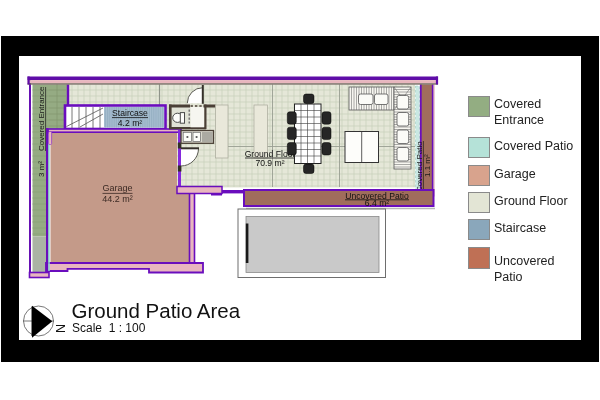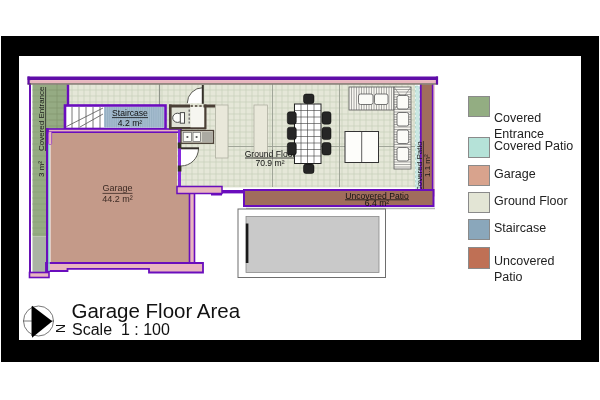--- a/index.html
+++ b/index.html
@@ -257,21 +257,21 @@
 
     <rect x="246" y="216.5" width="133" height="56" fill="#c9c9c9" stroke="#8a8a8a" stroke-width="0.8"></rect>
 
     <rect x="245.8" y="223.5" width="2.6" height="39.5" fill="#1a1a1a"></rect>
   </g>
 </svg>
 
 <div class="abs" style="left:467px;top:95px;width:112px;font-size:12.5px;color:#222;line-height:16.4px;">
 
   <div style="position:absolute;left:1px;top:0.5px;width:19.5px;height:19.5px;background:#93ad82;border:1px solid #8a8a8a;"></div>
-  <div style="position:absolute;left:27px;top:15px;">Covered<br>Entrance</div>
+  <div style="position:absolute;left:27px;top:1px;">Covered<br>Entrance</div>
 
   <div style="position:absolute;left:1px;top:41.5px;width:19.5px;height:19.5px;background:#b5e2d8;border:1px solid #8a8a8a;"></div>
   <div style="position:absolute;left:27px;top:43px;">Covered Patio</div>
 
   <div style="position:absolute;left:1px;top:69.5px;width:19.5px;height:19.5px;background:#d8a38d;border:1px solid #8a8a8a;"></div>
   <div style="position:absolute;left:27px;top:71px;">Garage</div>
 
   <div style="position:absolute;left:1px;top:96.5px;width:19.5px;height:19.5px;background:#e3e5d5;border:1px solid #8a8a8a;"></div>
   <div style="position:absolute;left:27px;top:98px;">Ground Floor</div>
 
@@ -283,15 +283,15 @@
 </div>
 
 <svg class="abs" style="left:20px;top:300px;" width="60" height="45" viewBox="0 0 60 45">
   <circle cx="18.5" cy="21" r="15" fill="none" stroke="#555" stroke-width="0.8"></circle>
   <line x1="3" y1="21" x2="34" y2="21" stroke="#555" stroke-width="0.8"></line>
   <line x1="12" y1="6.5" x2="12" y2="36" stroke="#111" stroke-width="1"></line>
   <polygon points="12,5.7 12,37.7 32.3,21.3" fill="#000"></polygon>
   <text x="36.2" y="23.9" font-size="12.5" fill="#111" transform="rotate(90 36.2 23.9)" font-family="Liberation Sans">N</text>
 </svg>
 
-<div class="abs" style="left:71.5px;top:298.5px;font-size:20.5px;color:#111;">Garage Floor Area</div>
-
-<div class="abs" style="left:72px;top:320.5px;font-size:16px;color:#111;text-align:center;">Scale&nbsp;&nbsp;1 : 100</div>
+<div class="abs" style="left:71.5px;top:298.5px;font-size:20.5px;color:#111;">Ground Patio Area</div>
+
+<div class="abs" style="left:72px;top:320.5px;font-size:12px;color:#111;text-align:center;">Scale&nbsp;&nbsp;1 : 100</div>
 
 </body></html>

